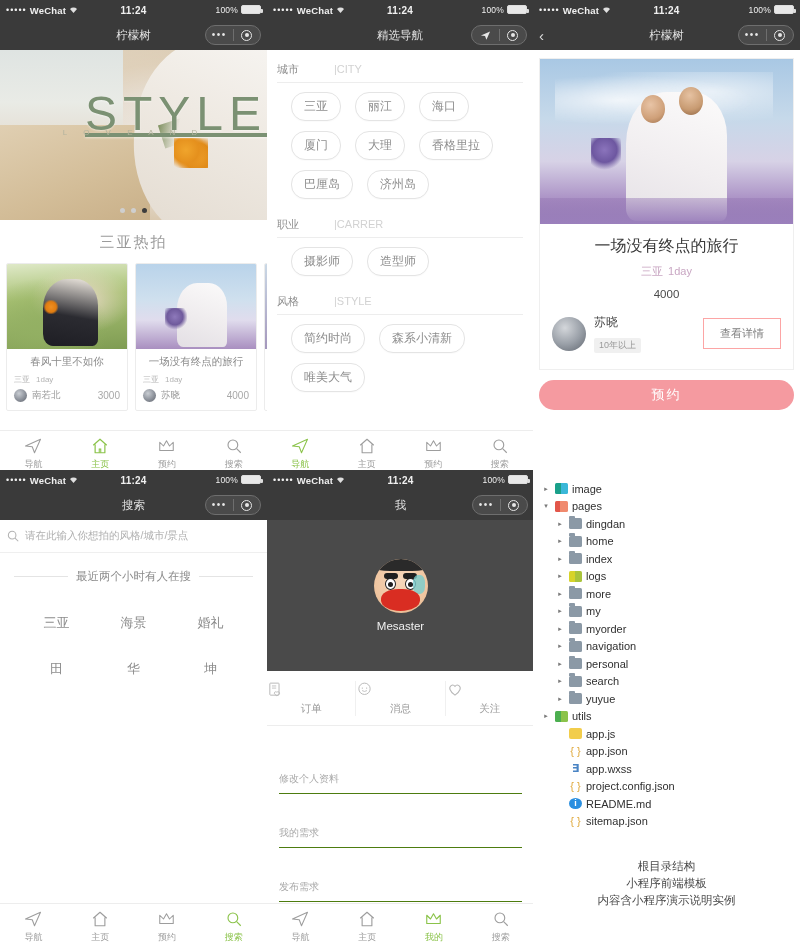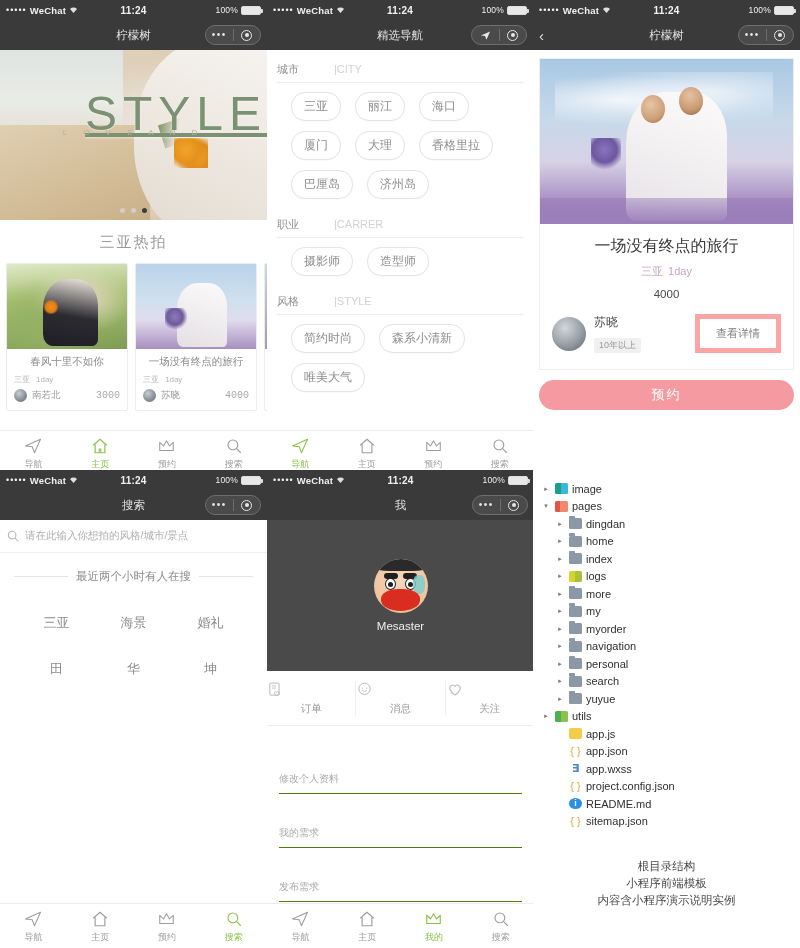--- a/index.html
+++ b/index.html
@@ -16,21 +16,21 @@
   
   .statusbar {
     height: 20px; background: #3a3a3a; color: #f0f0f0;
     display: flex; align-items: center; font-size: 10px;
     padding: 0 6px; letter-spacing: .2px;
   }
   .sb-left { display: flex; align-items: center; gap: 3px; flex: 1; }
   .sb-dots { letter-spacing: 1px; font-size: 9px; }
   .sb-carrier { font-size: 9.5px; font-weight: bold; }
   .sb-time { font-size: 10px; font-weight: bold; }
-  .sb-right { flex: 1; display: flex; align-items: center; justify-content: flex-end; gap: 3px; font-size: 8.5px; }
+  .sb-right { flex: 1; display: flex; align-items: flex-start; justify-content: flex-end; gap: 3px; font-size: 8.5px; }
   .battery {
     width: 20px; height: 9px; border: 1px solid #ddd; border-radius: 2px;
     position: relative; background: #e8e8e8;
   }
   .battery::after {
     content: ""; position: absolute; right: -3px; top: 2.5px;
     width: 2px; height: 4px; background: #ddd; border-radius: 0 1px 1px 0;
   }
   .navbar {
     height: 30px; background: #3a3a3a; color: #e9e9e9;
@@ -143,21 +143,21 @@
     border-radius: 40% 36% 8% 12%;
   }
   .img-b .bq {
     position:absolute; left:24%; top:52%; width:22px; height:22px; z-index:2;
     background: radial-gradient(circle at 45% 40%, #8e79bb 0%, #6f5a9c 45%, rgba(111,90,156,0) 72%);
   }
   .img-c { background: linear-gradient(170deg, #cbd9e6 0%, #9f8fb7 100%); }
   .card-body { padding: 6px 7px 8px; }
   .card-title { font-size: 10.5px; color: #8a8a8a; text-align: center; padding-bottom: 5px; }
   .card-meta { display: flex; align-items: center; gap: 6px; font-size: 8px; color: #b4b4b4; padding-bottom: 4px; }
-  .card-foot { display: flex; align-items: center; gap: 5px; font-family: Liberation Mono, monospace; }
+  .card-foot { display: flex; align-items: center; gap: 5px; }
   .avatar-sm {
     width: 13px; height: 13px; border-radius: 50%;
     background: radial-gradient(circle at 38% 34%, #c9cdd3 0%, #8c919a 55%, #5d626b 100%);
     flex: 0 0 auto;
   }
   .card-author { font-size: 9.5px; color: #9a9a9a; }
   .card-price { margin-left: auto; font-size: 10px; color: #a8a8a8; }
 
   
   #panel-nav { left: 267px; top: 0; width: 266px; height: 475px; }
@@ -215,21 +215,21 @@
     width: 34px; height: 34px; border-radius: 50%; flex: 0 0 auto;
     background: radial-gradient(circle at 38% 32%, #d4d7db 0%, #9aa0a8 52%, #5f656e 100%);
   }
   .author-col { padding-left: 8px; }
   .author-name { font-size: 12px; color: #4d4d4d; padding-bottom: 3px; }
   .author-exp {
     display: inline-block; font-size: 9px; color: #9a9a9a;
     background: #f0f0f0; padding: 1px 5px; border-radius: 2px;
   }
   .detail-btn {
-    margin-left: auto; border: 5px solid #fca5a5; background: #fff;
+    margin-left: auto; border: 1px solid #fca5a5; background: #fff;
     padding: 7px 16px; font-size: 11px; color: #7e7e7e;
   }
   .book-btn {
     margin: 10px 6px 0; height: 30px; border-radius: 15px;
     background: #f59aa0; color: #fff; font-size: 13px;
     display: flex; align-items: center; justify-content: center;
     letter-spacing: 2px;
   }
 
   

